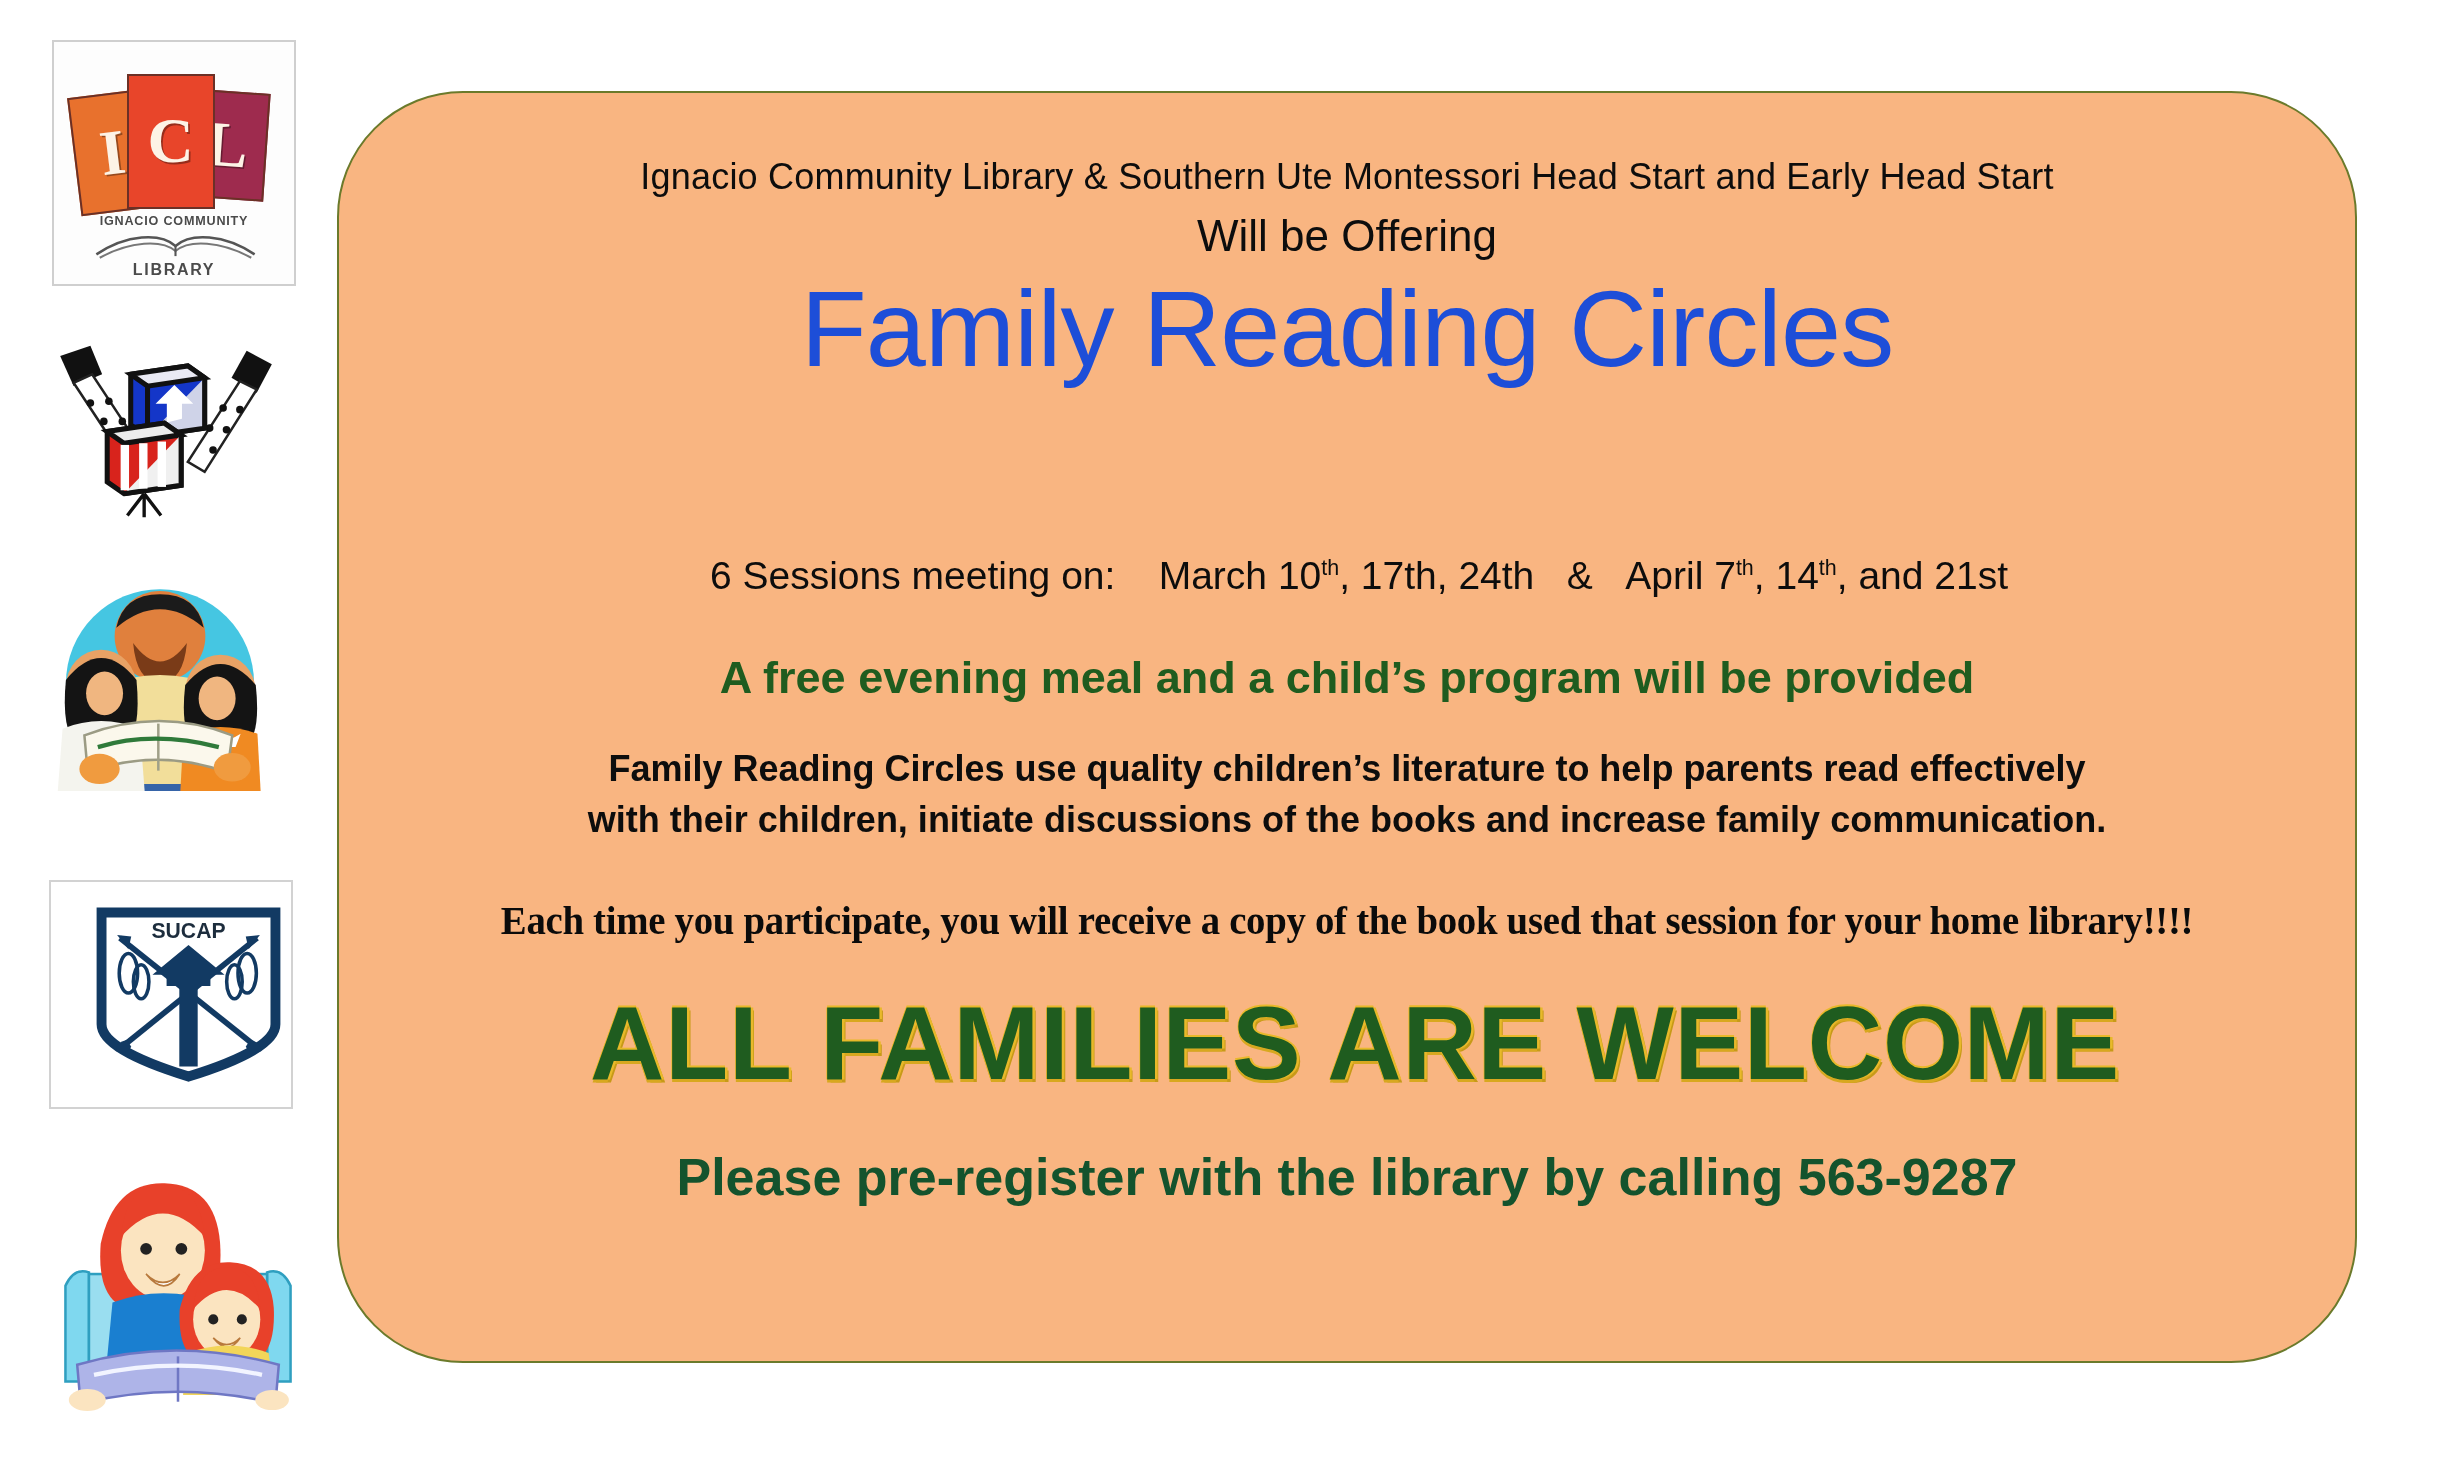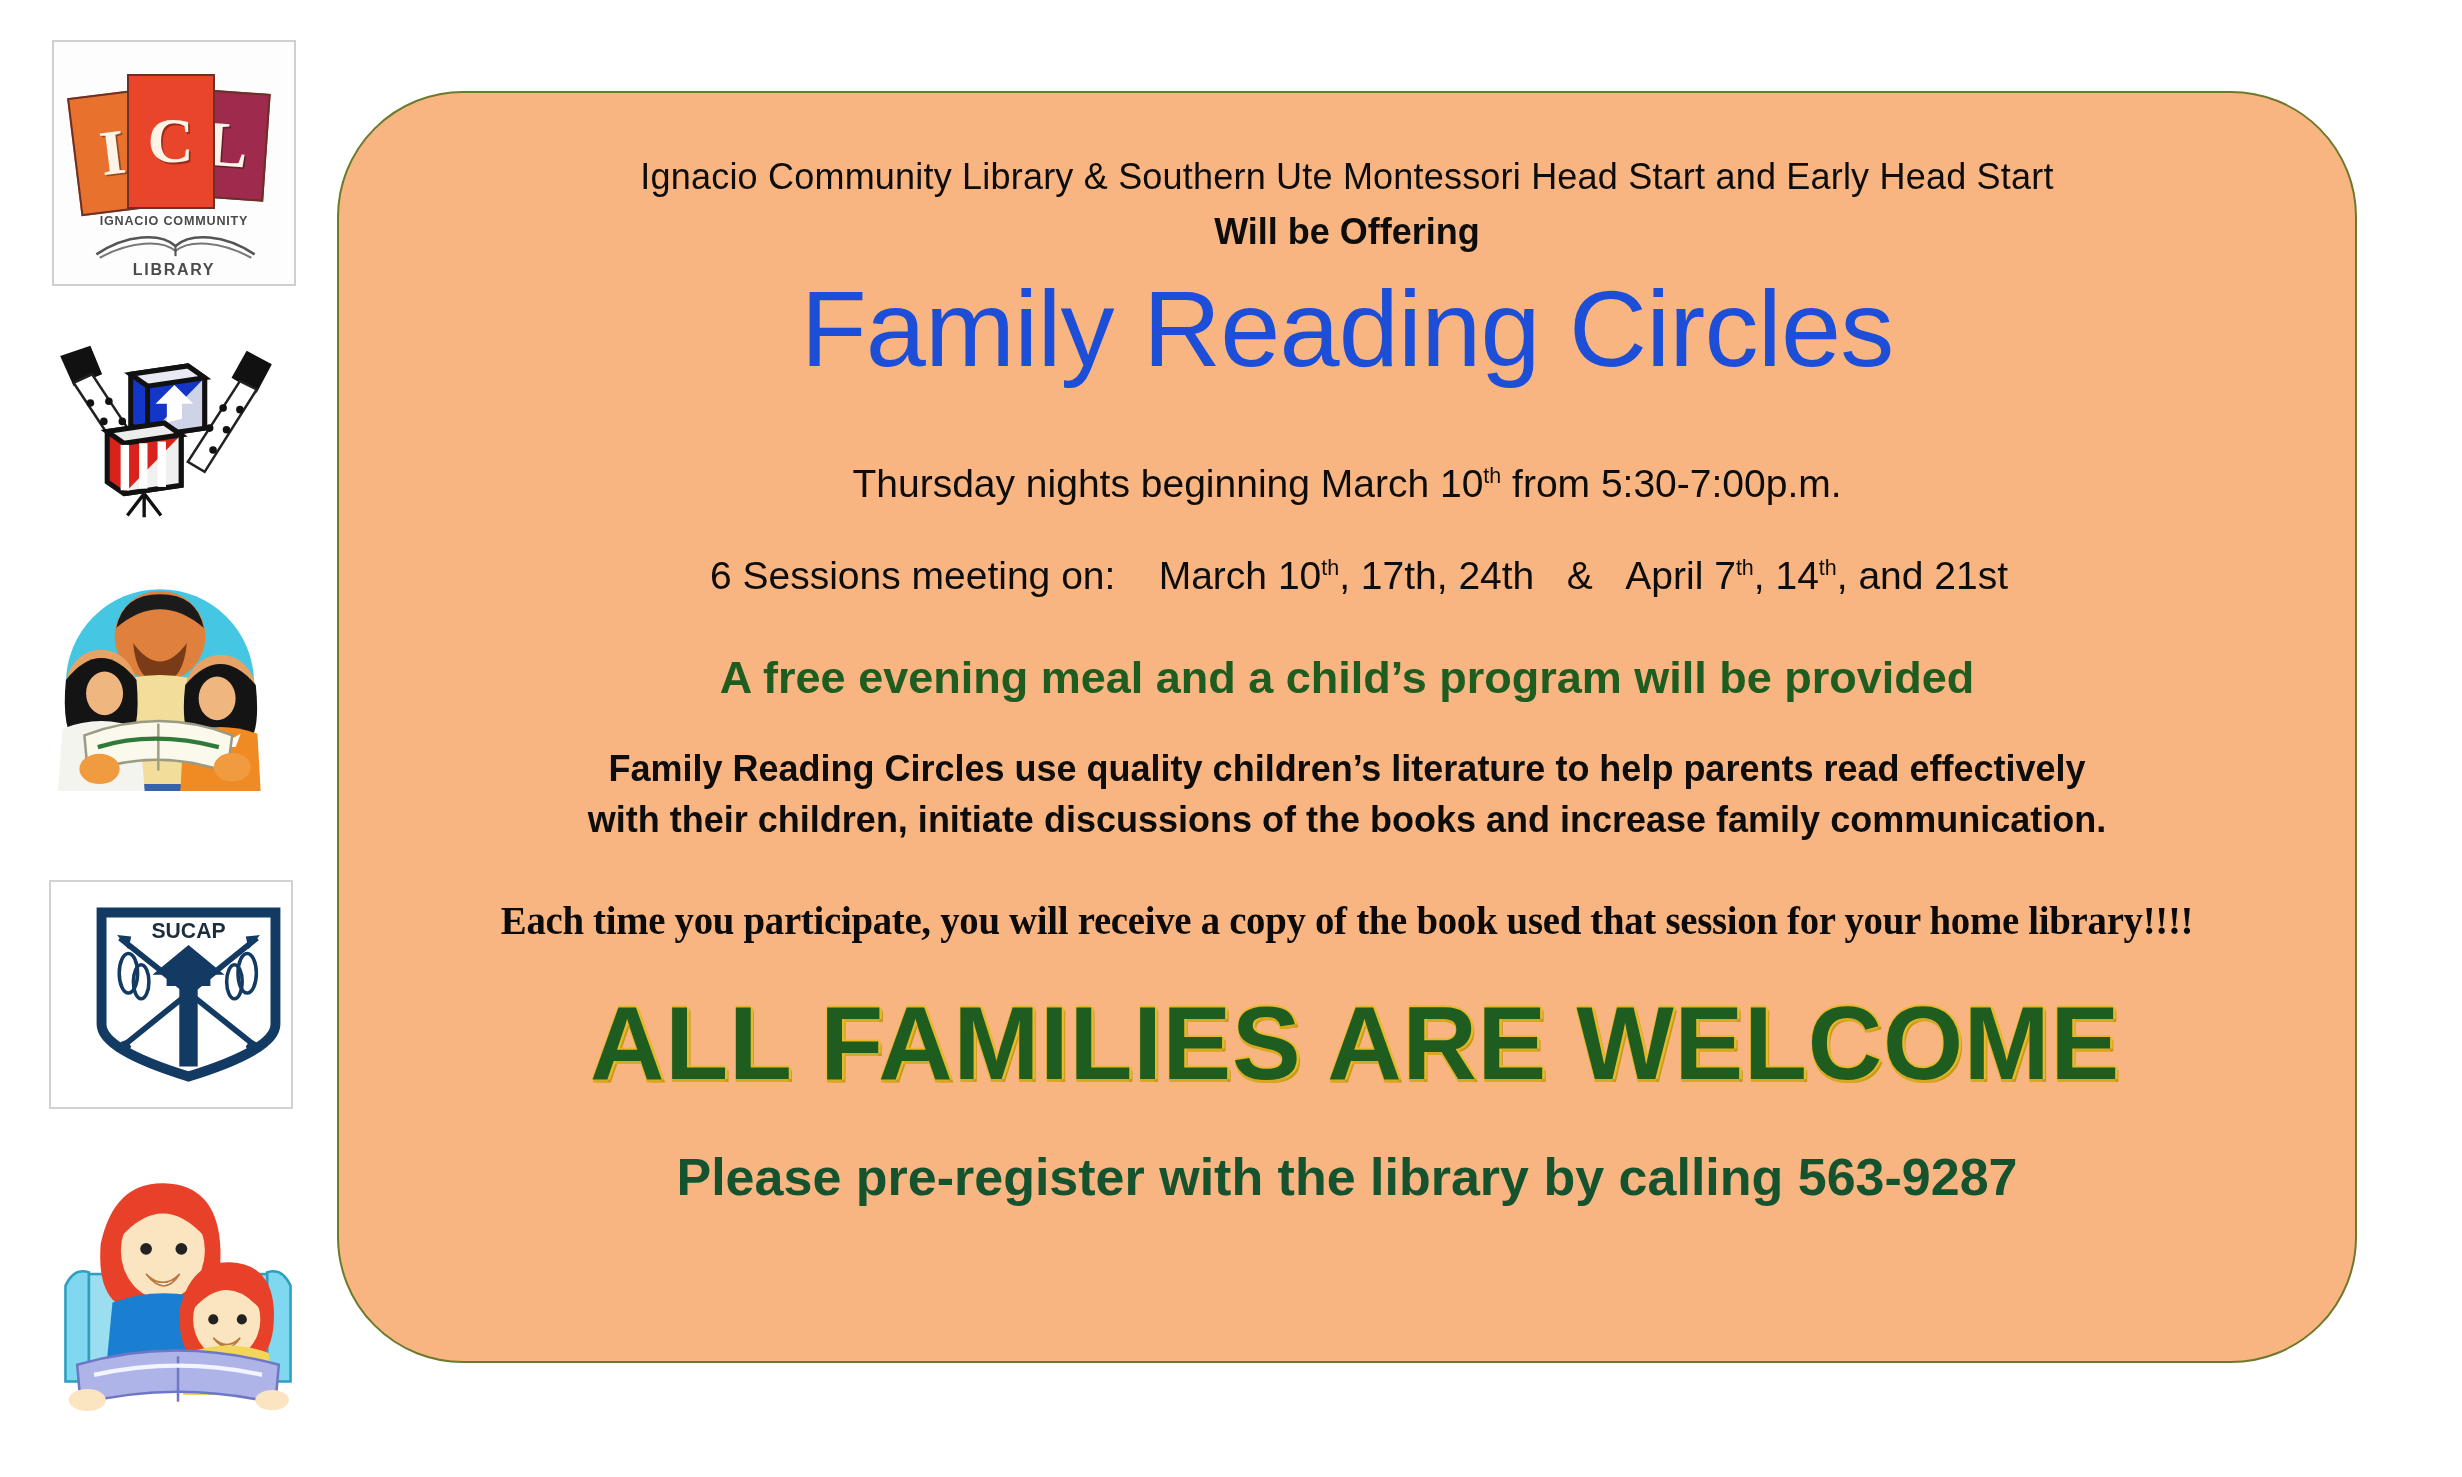--- a/index.html
+++ b/index.html
@@ -137,21 +137,21 @@
   }
 
   .line { text-align: center; color: #0d0d0d; }
 
   #org-line {
     position: absolute; left: 0; right: 0; top: 63px;
     font-size: 36px; font-weight: 400; letter-spacing: 0.2px;
   }
   #offering-line {
     position: absolute; left: 0; right: 0; top: 118px;
-    font-size: 36px; font-weight: 700;
+    font-size: 44px; font-weight: 400;
   }
   #main-title {
     position: absolute; left: 0; right: 0; top: 168px;
     font-size: 108px;
     font-weight: 400;
     color: #1d4ed8;
     letter-spacing: -0.8px;
     line-height: 1.25;
   }
   #time-line {
@@ -361,23 +361,20 @@
 </div>
 
 <div id="flyer-panel">
 
   <div class="line" id="org-line">Ignacio Community Library &amp; Southern Ute Montessori Head Start and Early Head Start</div>
 
   <div class="line" id="offering-line">Will be Offering</div>
 
   <div class="line" id="main-title">Family Reading Circles</div>
 
-  <div class="line" id="time-line">
-    <span>Thursday nights beginning March 10</span><sup>th</sup><span> from 5:30-7:00p.m.</span>
-  </div>
 
   <div class="line" id="sessions-line">
     <span>6 Sessions meeting on:</span>&nbsp;&nbsp;&nbsp;&nbsp;<span>March 10</span><sup>th</sup><span>, 17th,  24th</span>&nbsp;&nbsp;&nbsp;<span>&amp;</span>&nbsp;&nbsp;&nbsp;<span>April 7</span><sup>th</sup><span>, 14</span><sup>th</sup><span>, and 21st</span>
   </div>
 
   <div class="line" id="meal-line">A free evening meal and a child’s program will be provided</div>
 
   <div class="line" id="description-block">
     <div>Family Reading Circles use quality children’s literature to help parents read effectively</div>
     <div>with their children, initiate discussions of the books and increase family communication.</div>

